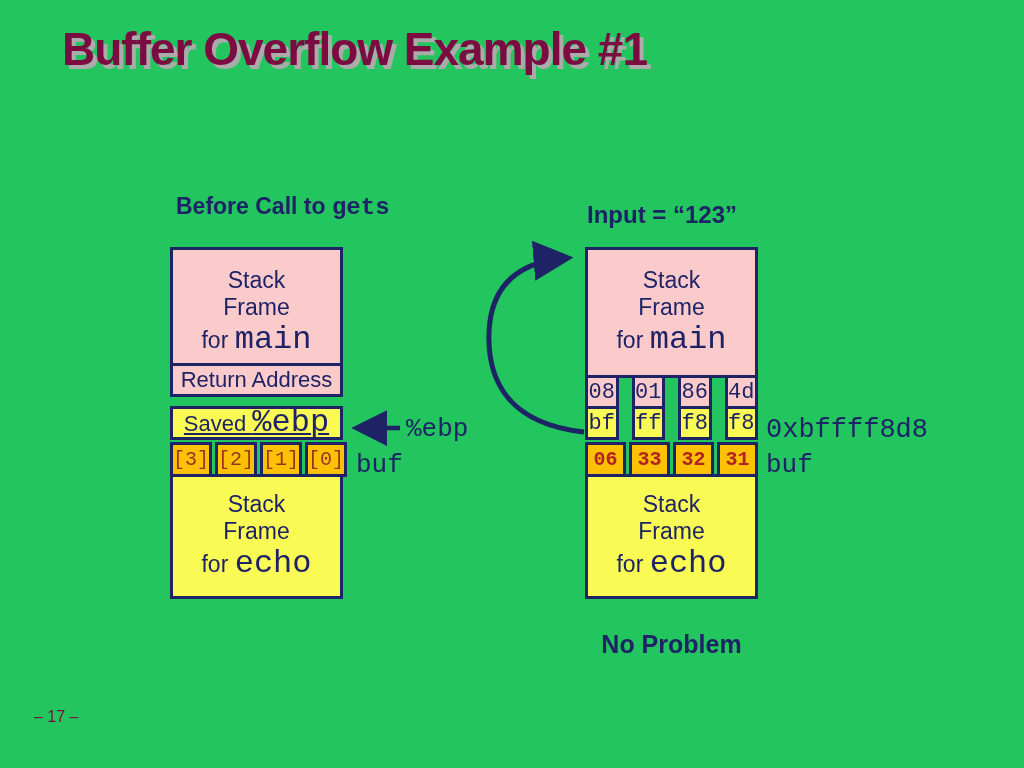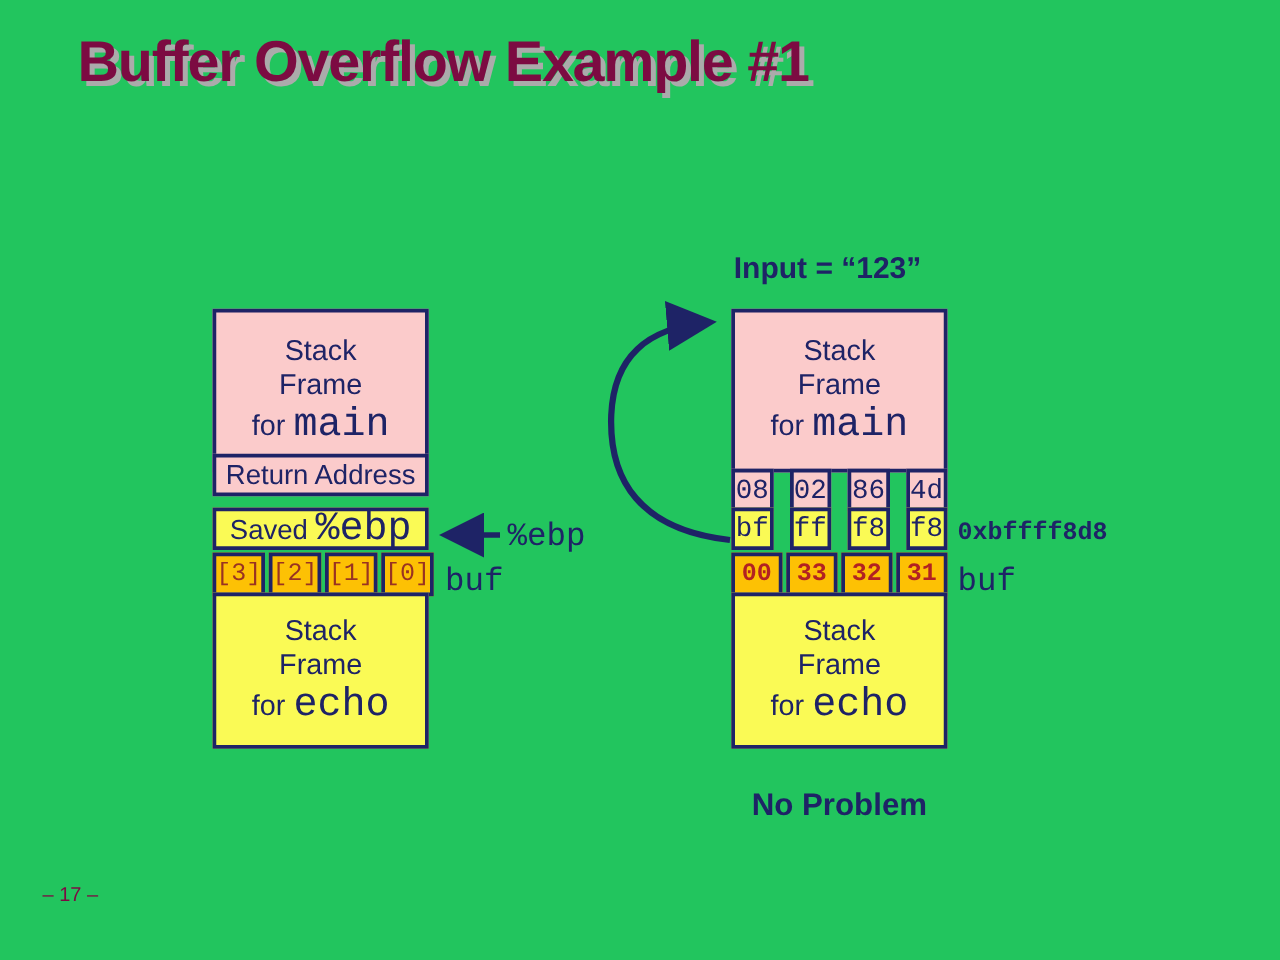--- a/index.html
+++ b/index.html
@@ -37,21 +37,21 @@
     border:3px solid var(--navy,#1e2366);
     display:flex;flex-direction:column;align-items:center;justify-content:center;
     font-size:23px;line-height:1.17;text-align:center;
   }
   .sbox .mono{font-size:32px;}
   .frame-main{top:0;height:131px;background:var(--pink,#fbcbcb);}
   .row2{top:116px;height:34px;}
   .row3{top:159px;height:34px;}
   .frame-echo{top:227px;height:125px;background:var(--yellow,#fafa55);}
   .row-pink{background:var(--pink,#fbcbcb);}
-  .row-yellow{background:var(--yellow,#fafa55);}
+  .row-yellow{background:var(--yellow,#fafa55);text-decoration:underline;}
   .row2,.row3{font-size:22px;}
 
   .cellrow{
     position:absolute;left:0;top:195px;width:173px;height:35px;
     display:flex;gap:3px;box-sizing:border-box;
   }
   .cellrow .cell{
     flex:1 1 0;box-sizing:border-box;border:3px solid var(--navy,#1e2366);
     background:var(--orange,#fdc104);
     display:flex;align-items:center;justify-content:center;
@@ -63,37 +63,38 @@
   .addr-row{top:159px;height:34px;}
   .ret-row{top:128px;height:34px;}
   .ret-row .cell{background:var(--pink,#fbcbcb);color:var(--navy,#1e2366);font-weight:400;}
   .addr-row .cell{background:var(--yellow,#fafa55);color:var(--navy,#1e2366);font-weight:400;}
   .buf-left .cell{color:var(--cellred-left,#993322);}
   .buf-right .cell{color:var(--cellred-right,#b22222);font-weight:bold;}
 
   .sidelabel{position:absolute;white-space:nowrap;font-size:26px;color:var(--navy,#1e2366);}
   .lbl-buf-left{left:356px;top:450px;}
   .lbl-ebp{left:406px;top:414px;}
-  .lbl-addr{left:766px;top:415px;font-size:20px;font-weight:bold;}
+  .lbl-addr{left:766px;top:415px;font-size:27px;font-weight:normal;}
   .lbl-buf-right{left:766px;top:450px;}
 
   .caption{
     position:absolute;left:560px;top:630px;width:223px;text-align:center;
     font-size:25px;font-weight:bold;white-space:nowrap;
   }
 
   .arrows{position:absolute;left:0;top:0;width:1024px;height:768px;pointer-events:none;}
 </style>
 </head>
 <body>
 
 <div class="slide">
 
   <div class="title">Buffer Overflow Example #1</div>
 
+  <div class="heading heading-left"><span>Before Call to </span><span class="mono">gets</span></div>
 
   <div class="stack stack-left">
     <div class="sbox frame-main">
       <div>Stack</div>
       <div>Frame</div>
       <div><span>for </span><span class="mono">main</span></div>
     </div>
     <div class="sbox row2 row-pink">
       <div>Return Address</div>
     </div>
@@ -119,32 +120,32 @@
   <div class="heading heading-right">Input = “123”</div>
 
   <div class="stack stack-right">
     <div class="sbox frame-main">
       <div>Stack</div>
       <div>Frame</div>
       <div><span>for </span><span class="mono">main</span></div>
     </div>
     <div class="cellrow cellrow-gapless ret-row mono">
       <div class="cell">08</div>
-      <div class="cell">02</div>
+      <div class="cell">01</div>
       <div class="cell">86</div>
       <div class="cell">4d</div>
     </div>
     <div class="cellrow cellrow-gapless addr-row mono">
       <div class="cell">bf</div>
       <div class="cell">ff</div>
       <div class="cell">f8</div>
       <div class="cell">f8</div>
     </div>
     <div class="cellrow buf-right mono">
-      <div class="cell">00</div>
+      <div class="cell">06</div>
       <div class="cell">33</div>
       <div class="cell">32</div>
       <div class="cell">31</div>
     </div>
     <div class="sbox frame-echo">
       <div>Stack</div>
       <div>Frame</div>
       <div><span>for </span><span class="mono">echo</span></div>
     </div>
   </div>

